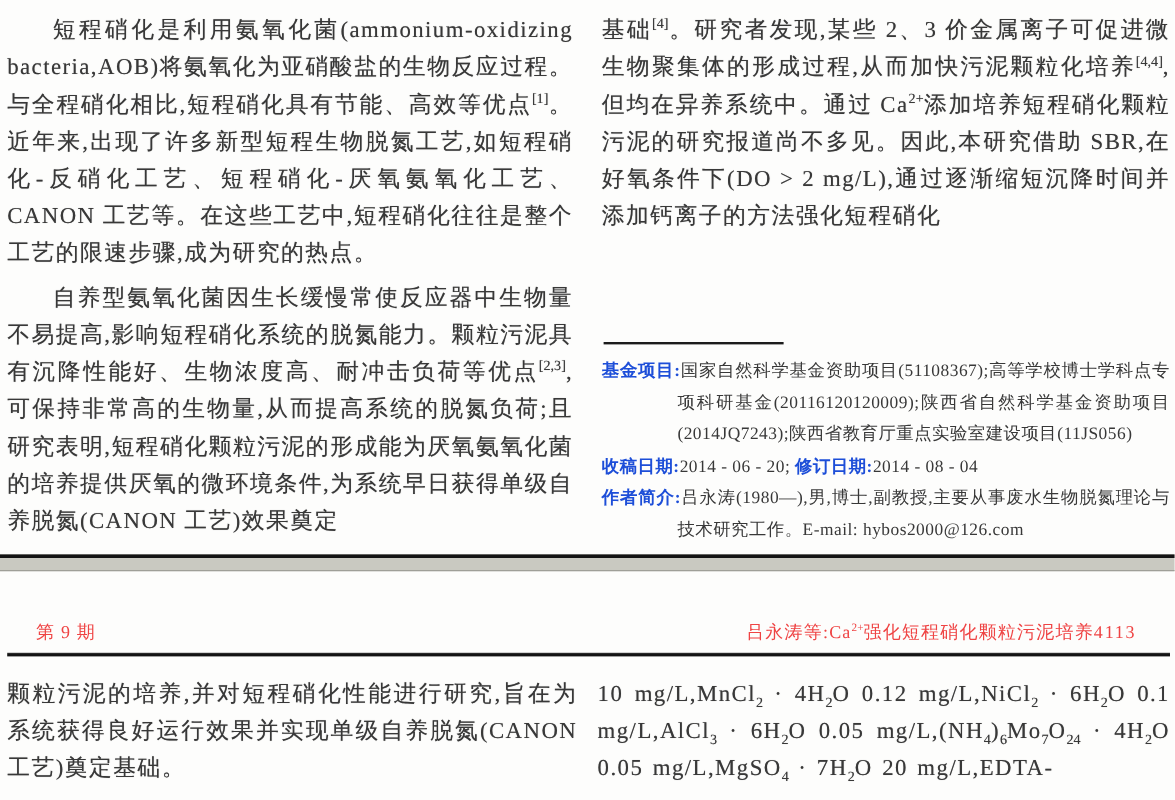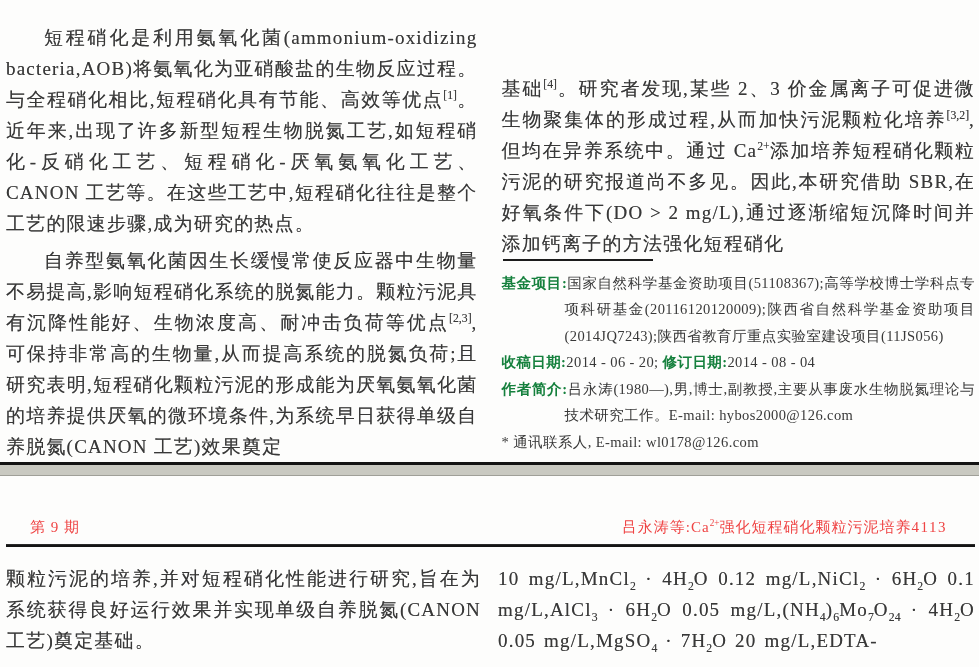--- a/index.html
+++ b/index.html
@@ -14,21 +14,21 @@
   .scan{
     width:979px;height:667px;overflow:hidden;position:relative;
     background:var(--page-bg);
     font-family:"Liberation Serif","DejaVu Serif",serif;
     color:var(--text);
   }
   
   .page1{
     height:462px;
     padding:10px 4px 0 6px;
-    display:flex;gap:24px;align-items:flex-end;
+    display:flex;gap:24px;
   }
   .col{width:476px;display:flex;flex-direction:column;}
   .col.right{width:478px;}
   p.body{
     margin:0;
     font-size:19px;line-height:31px;
     letter-spacing:1.2px;
     text-align:justify;
     text-shadow:0 0 0.6px rgba(56,56,56,.55);
   }
@@ -42,21 +42,21 @@
     padding-bottom:7px;
     font-size:14.5px;line-height:26.5px;
     letter-spacing:0.4px;
   }
   .fn-rule{
     width:150px;border-top:2px solid var(--ink);
     margin:0 0 9px 1px;
   }
   .fn{text-align:justify;}
   .fn.hang{padding-left:63px;text-indent:-63px;}
-  .fn-label{font-weight:bold;color:#15803d;}
+  .fn-label{font-weight:bold;color:#1d4ed8;}
   
   .page-break{
     height:14px;
     background:var(--divider-gray);
     border-top:3px solid #141414;
     border-bottom:1px solid var(--divider-edge);
   }
   
   .page2{
     height:191px;
@@ -87,38 +87,37 @@
 
 <div class="scan">
 
   <section class="page1">
     <div class="col left">
       <p class="body indent">短程硝化是利用氨氧化菌(ammonium-oxidizing bacteria,AOB)将氨氧化为亚硝酸盐的生物反应过程。与全程硝化相比,短程硝化具有节能、高效等优点<sup>[1]</sup>。近年来,出现了许多新型短程生物脱氮工艺,如短程硝化-反硝化工艺、短程硝化-厌氧氨氧化工艺、CANON 工艺等。在这些工艺中,短程硝化往往是整个工艺的限速步骤,成为研究的热点。</p>
       <p class="body indent">自养型氨氧化菌因生长缓慢常使反应器中生物量不易提高,影响短程硝化系统的脱氮能力。颗粒污泥具有沉降性能好、生物浓度高、耐冲击负荷等优点<sup>[2,3]</sup>,可保持非常高的生物量,从而提高系统的脱氮负荷;且研究表明,短程硝化颗粒污泥的形成能为厌氧氨氧化菌的培养提供厌氧的微环境条件,为系统早日获得单级自养脱氮(CANON 工艺)效果奠定</p>
     </div>
 
     <div class="col right">
-      <p class="body">基础<sup>[4]</sup>。研究者发现,某些 2、3 价金属离子可促进微生物聚集体的形成过程,从而加快污泥颗粒化培养<sup>[3,2]</sup>,但均在异养系统中。通过 Ca<sup>2+</sup>添加培养短程硝化颗粒污泥的研究报道尚不多见。因此,本研究借助 SBR,在好氧条件下(DO &gt; 2 mg/L),通过逐渐缩短沉降时间并添加钙离子的方法强化短程硝化</p>
+      <p class="body">基础<sup>[4]</sup>。研究者发现,某些 2、3 价金属离子可促进微生物聚集体的形成过程,从而加快污泥颗粒化培养<sup>[4,4]</sup>,但均在异养系统中。通过 Ca<sup>2+</sup>添加培养短程硝化颗粒污泥的研究报道尚不多见。因此,本研究借助 SBR,在好氧条件下(DO &gt; 2 mg/L),通过逐渐缩短沉降时间并添加钙离子的方法强化短程硝化</p>
 
       <div class="footnotes">
         <div class="fn-rule"></div>
 
         <div class="fn hang">
           <span class="fn-label">基金项目:</span><span>国家自然科学基金资助项目(51108367);高等学校博士学科点专项科研基金(20116120120009);陕西省自然科学基金资助项目(2014JQ7243);陕西省教育厅重点实验室建设项目(11JS056)</span>
         </div>
 
         <div class="fn">
           <span class="fn-label">收稿日期:</span><span>2014 - 06 - 20; </span><span class="fn-label">修订日期:</span><span>2014 - 08 - 04</span>
         </div>
 
         <div class="fn hang">
           <span class="fn-label">作者简介:</span><span>吕永涛(1980—),男,博士,副教授,主要从事废水生物脱氮理论与技术研究工作。E-mail: hybos2000@126.com</span>
         </div>
 
-        <div class="fn">* 通讯联系人, E-mail: wl0178@126.com</div>
       </div>
     </div>
   </section>
 
   <div class="page-break"></div>
 
   <section class="page2">
     <div class="running-header">
       <span class="issue">第 9 期</span>
       <span class="rtitle">吕永涛等:Ca<sup>2+</sup>强化短程硝化颗粒污泥培养</span>

